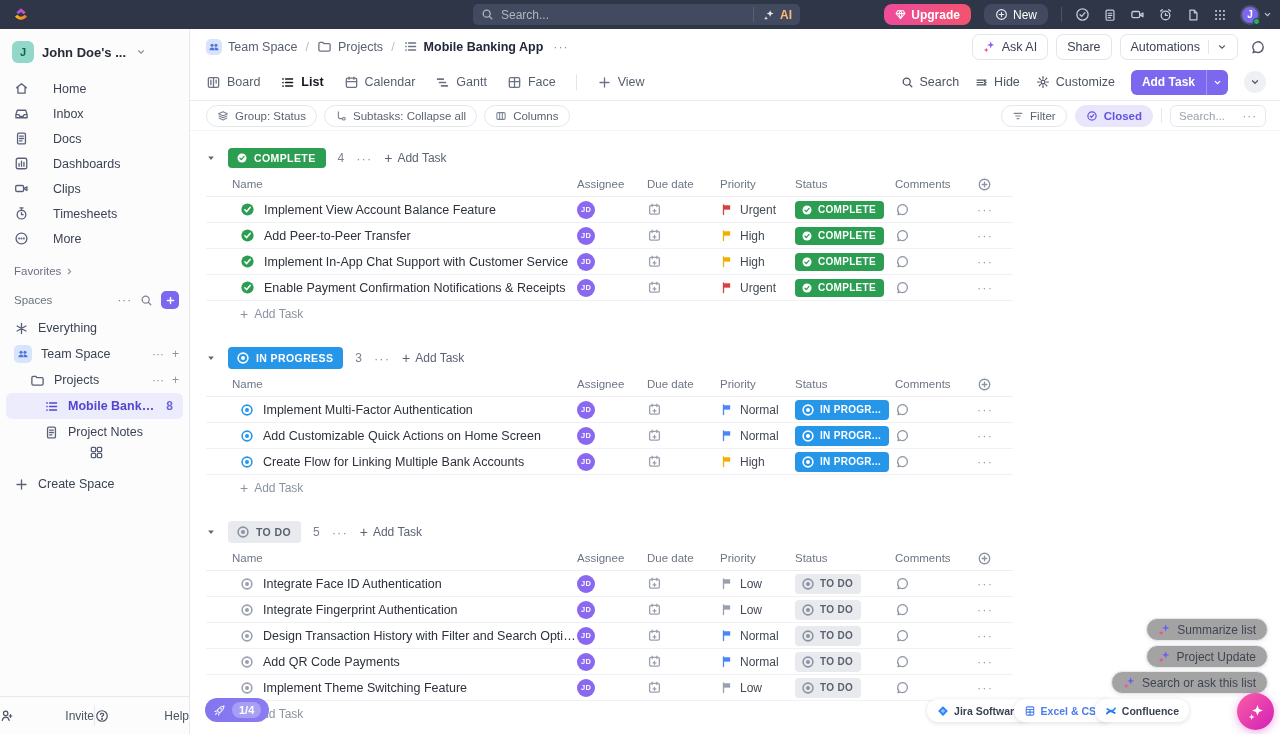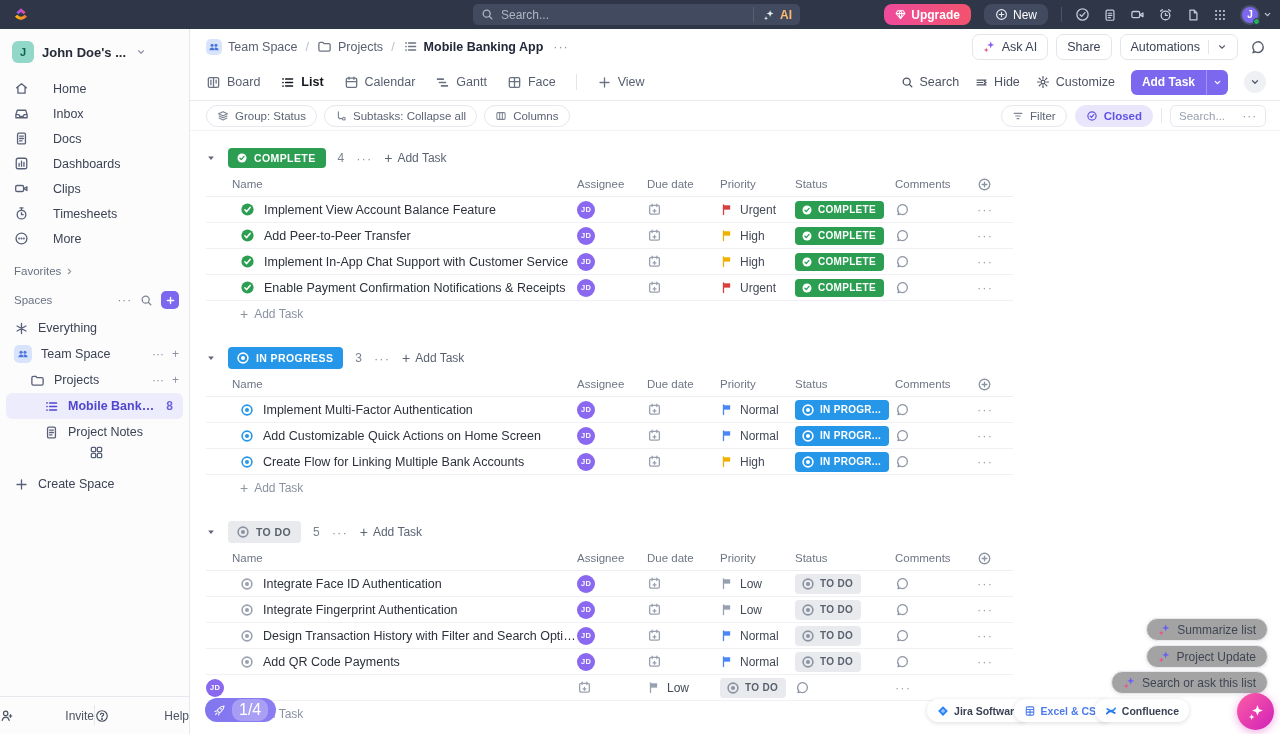--- a/index.html
+++ b/index.html
@@ -130,21 +130,21 @@
   .ai-pill{position:absolute;right:12px;height:23px;background:#a3a3a3;border:1px solid #e8e9ef;border-radius:12px;
            box-shadow:0 1px 4px rgba(20,24,40,.08);display:flex;align-items:center;gap:6px;padding:0 11px;
            font-size:12px;color:#3f4554;cursor:pointer;z-index:30;white-space:nowrap}
   .int-pill{position:absolute;height:23px;background:#fff;border-radius:12px;box-shadow:0 1px 5px rgba(20,24,40,.14);
             display:flex;align-items:center;gap:5px;padding:0 10px;font-size:10.5px;font-weight:700;color:#3a4254;cursor:pointer;z-index:30;white-space:nowrap}
   .ai-fab{position:absolute;right:6px;bottom:4px;width:37px;height:37px;border-radius:50%;
           background:linear-gradient(135deg,#f857a6 10%,#d527b7 90%);display:flex;align-items:center;justify-content:center;
           box-shadow:0 2px 8px rgba(213,39,183,.4);cursor:pointer;z-index:31}
   .rocket-pill{position:absolute;left:15px;top:669px;height:24px;background:linear-gradient(90deg,#8276ef,#8a7cf2);
                border-radius:12px;display:flex;align-items:center;gap:6px;padding:0 8px;cursor:pointer;z-index:30}
-  .rocket-pill .prog{background:rgba(255,255,255,.28);border-radius:9px;color:#fff;font-size:16px;font-weight:400;padding:2px 7px}
+  .rocket-pill .prog{background:rgba(255,255,255,.28);border-radius:9px;color:#fff;font-size:11px;font-weight:700;padding:2px 7px}
 </style>
 </head>
 <body>
 
 <div class="topbar">
   <span class="tb-logo">
     <svg width="16" height="17" viewBox="0 0 16 17">
       <defs>
         <linearGradient id="lg1" x1="0" y1="0" x2="1" y2="0">
             <stop offset="0" stop-color="#8a5cf5"></stop>
@@ -1249,20 +1249,29 @@
                 <span>TO DO</span>
               </span></span>
             <span class="cmt-ic">
               <svg width="15" height="15" viewBox="0 0 16 16" fill="none" stroke="currentColor" stroke-width="1.4" stroke-linecap="round" stroke-linejoin="round">
                 <path d="M13.2 8A5.2 5.2 0 1 0 3.9 11.2l-.7 2.3 2.4-.7A5.2 5.2 0 0 0 13.2 8Z"></path>
               </svg>
             </span>
             <span class="row-dots">···</span>
           </div>
           <div class="tr row">
+            <span class="name-cell">
+              <span>
+                <svg width="14" height="14" viewBox="0 0 16 16">
+                  <circle cx="8" cy="8" r="5.6" fill="none" stroke="#9aa1ae" stroke-width="1.8"></circle>
+                  <circle cx="8" cy="8" r="2.3" fill="#9aa1ae"></circle>
+                </svg>
+              </span>
+              <span class="t-name">Implement Theme Switching Feature</span>
+            </span>
             <span>
               <span class="avatar-jd">JD</span>
             </span>
             <span class="due-ic">
               <svg width="15" height="15" viewBox="0 0 16 16" fill="none" stroke="currentColor" stroke-width="1.4" stroke-linecap="round" stroke-linejoin="round">
                 <rect x="2.8" y="3.6" width="10.4" height="9.4" rx="1.5"></rect>
                 <path d="M5.5 2.4v2.4M10.5 2.4v2.4M8 8v3M6.5 9.5h3"></path>
               </svg>
             </span>
             <span class="prio-cell">

